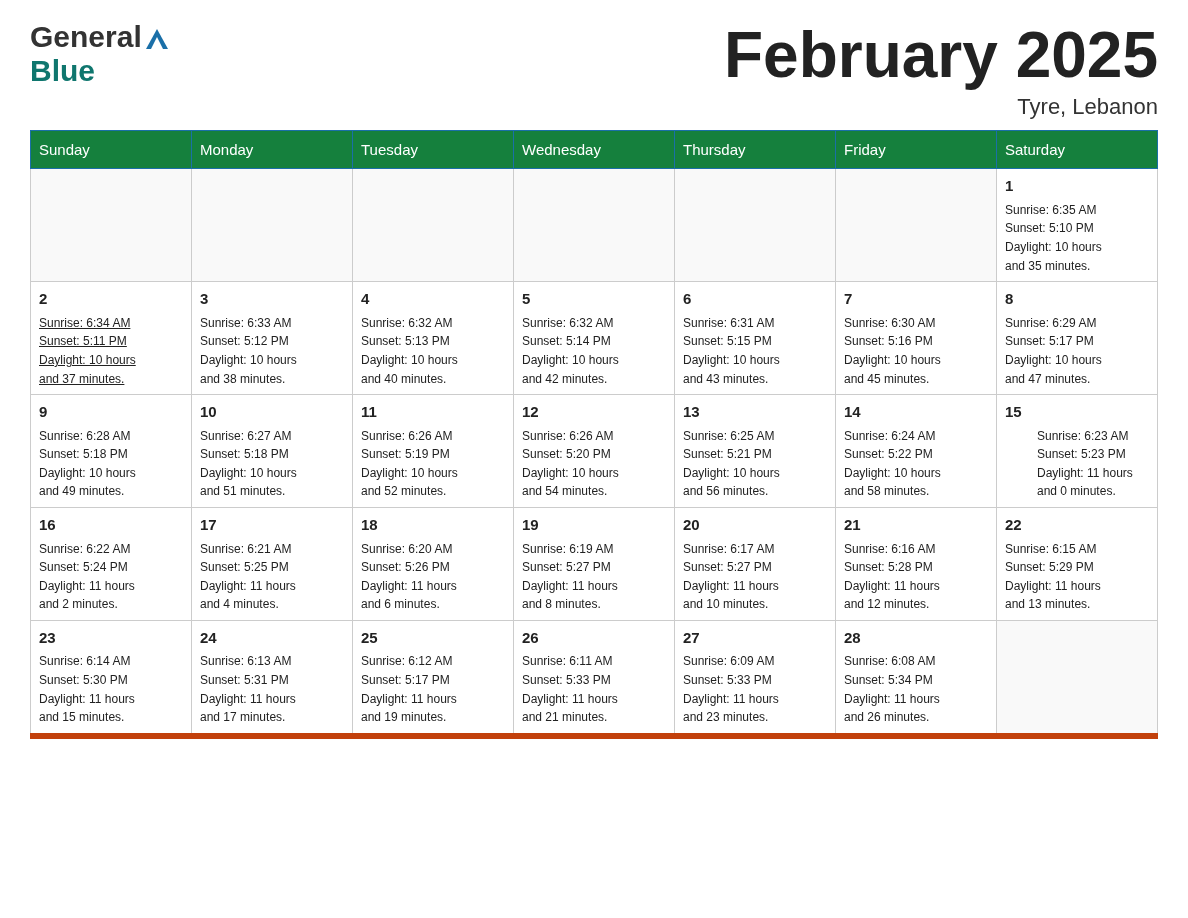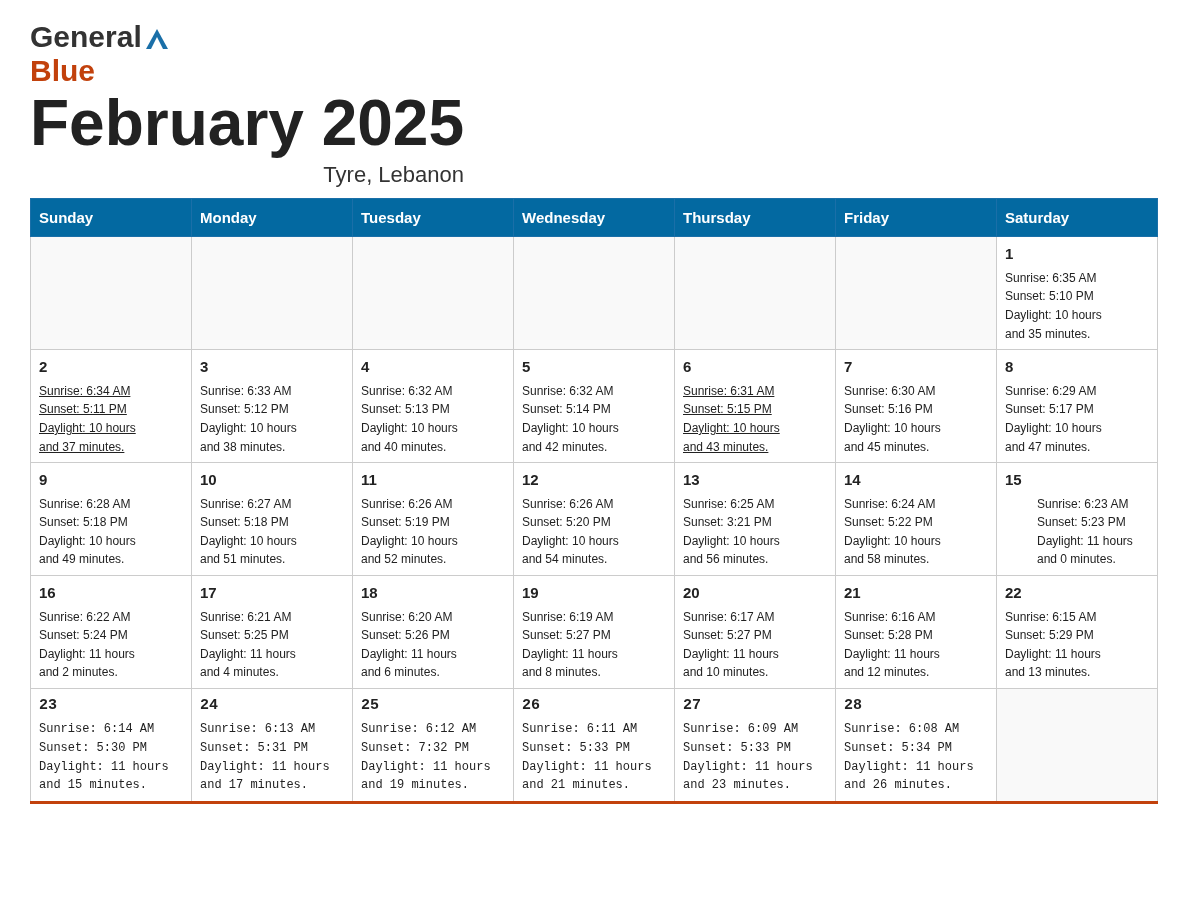--- a/index.html
+++ b/index.html
@@ -8,21 +8,20 @@
       background: #fff;
       padding: 20px 30px;
       width: 1188px;
       min-height: 918px;
     }
     .header {
       display: flex;
       justify-content: space-between;
       align-items: flex-start;
       margin-bottom: 10px;
-      flex-direction: column;
     }
     .logo {
       display: flex;
       flex-direction: column;
       align-items: flex-start;
     }
     .title-section {
       text-align: right;
     }
     .title-section h1 {
@@ -36,24 +35,24 @@
       font-weight: normal;
       color: #333;
       margin-top: 4px;
     }
     .calendar {
       width: 100%;
       border-collapse: collapse;
       margin-top: 10px;
     }
     .calendar thead tr th {
-      background-color: #0369a1;
+      background-color: #15803d;
       color: #fff;
       font-size: 15px;
-      font-weight: bold;
+      font-weight: normal;
       padding: 10px 8px;
       text-align: left;
       border: 1px solid #1a6fa8;
     }
     .calendar tbody tr td {
       vertical-align: top;
       border: 1px solid #ccc;
       padding: 6px 8px;
       width: 14.28%;
       min-height: 110px;
@@ -71,22 +70,21 @@
     }
     .calendar tbody tr td .day-info {
       font-size: 12px;
       color: #222;
       line-height: 1.55;
     }
     .calendar tbody tr td.empty {
       background: #f9f9f9;
     }
     .calendar tbody tr:last-child td {
-      border-bottom: 3px solid #c2410c;
-      font-family: Liberation Mono, monospace;
+      border-bottom: 6px solid #c2410c;
     }
     
     .logo-line1 {
       display: flex;
       align-items: center;
     }
     .logo-word {
       font-size: 30px;
       font-weight: bold;
       color: #333;
@@ -100,21 +98,21 @@
     <div class="logo-line1">
       <span class="logo-word">General</span>
       <span style="display:inline-block; margin-left:4px; position:relative; top:4px;">
         <svg width="22" height="20" viewBox="0 0 22 20">
           <polygon points="0,20 11,0 22,20" fill="#1a6fa8"></polygon>
           <polygon points="5,20 11,8 17,20" fill="white"></polygon>
         </svg>
       </span>
     </div>
     <div>
-      <span style="font-size:30px; font-weight:bold; color:#c2410c;">Blue</span>
+      <span style="font-size:30px; font-weight:bold; color:#0f766e;">Blue</span>
     </div>
   </div>
   <div class="title-section">
     <h1>February 2025</h1>
     <h2>Tyre, Lebanon</h2>
   </div>
 </div>
 
 <table class="calendar">
   <thead>
@@ -168,21 +166,21 @@
         </td>
         <td>
           <span class="day-num">5</span>
           <div class="day-info" style="white-space: pre-line;">Sunrise: 6:32 AM
 Sunset: 5:14 PM
 Daylight: 10 hours
 and 42 minutes.</div>
         </td>
         <td>
           <span class="day-num">6</span>
-          <div class="day-info" style="white-space: pre-line; text-decoration: underline;">Sunrise: 6:31 AM
+          <div class="day-info" style="white-space: pre-line;">Sunrise: 6:31 AM
 Sunset: 5:15 PM
 Daylight: 10 hours
 and 43 minutes.</div>
         </td>
         <td>
           <span class="day-num">7</span>
           <div class="day-info" style="white-space: pre-line;">Sunrise: 6:30 AM
 Sunset: 5:16 PM
 Daylight: 10 hours
 and 45 minutes.</div>
@@ -220,21 +218,21 @@
         <td>
           <span class="day-num">12</span>
           <div class="day-info" style="white-space: pre-line;">Sunrise: 6:26 AM
 Sunset: 5:20 PM
 Daylight: 10 hours
 and 54 minutes.</div>
         </td>
         <td>
           <span class="day-num">13</span>
           <div class="day-info" style="white-space: pre-line;">Sunrise: 6:25 AM
-Sunset: 3:21 PM
+Sunset: 5:21 PM
 Daylight: 10 hours
 and 56 minutes.</div>
         </td>
         <td>
           <span class="day-num">14</span>
           <div class="day-info" style="white-space: pre-line;">Sunrise: 6:24 AM
 Sunset: 5:22 PM
 Daylight: 10 hours
 and 58 minutes.</div>
         </td>
@@ -308,21 +306,21 @@
         <td>
           <span class="day-num">24</span>
           <div class="day-info" style="white-space: pre-line;">Sunrise: 6:13 AM
 Sunset: 5:31 PM
 Daylight: 11 hours
 and 17 minutes.</div>
         </td>
         <td>
           <span class="day-num">25</span>
           <div class="day-info" style="white-space: pre-line;">Sunrise: 6:12 AM
-Sunset: 7:32 PM
+Sunset: 5:17 PM
 Daylight: 11 hours
 and 19 minutes.</div>
         </td>
         <td>
           <span class="day-num">26</span>
           <div class="day-info" style="white-space: pre-line;">Sunrise: 6:11 AM
 Sunset: 5:33 PM
 Daylight: 11 hours
 and 21 minutes.</div>
         </td>

